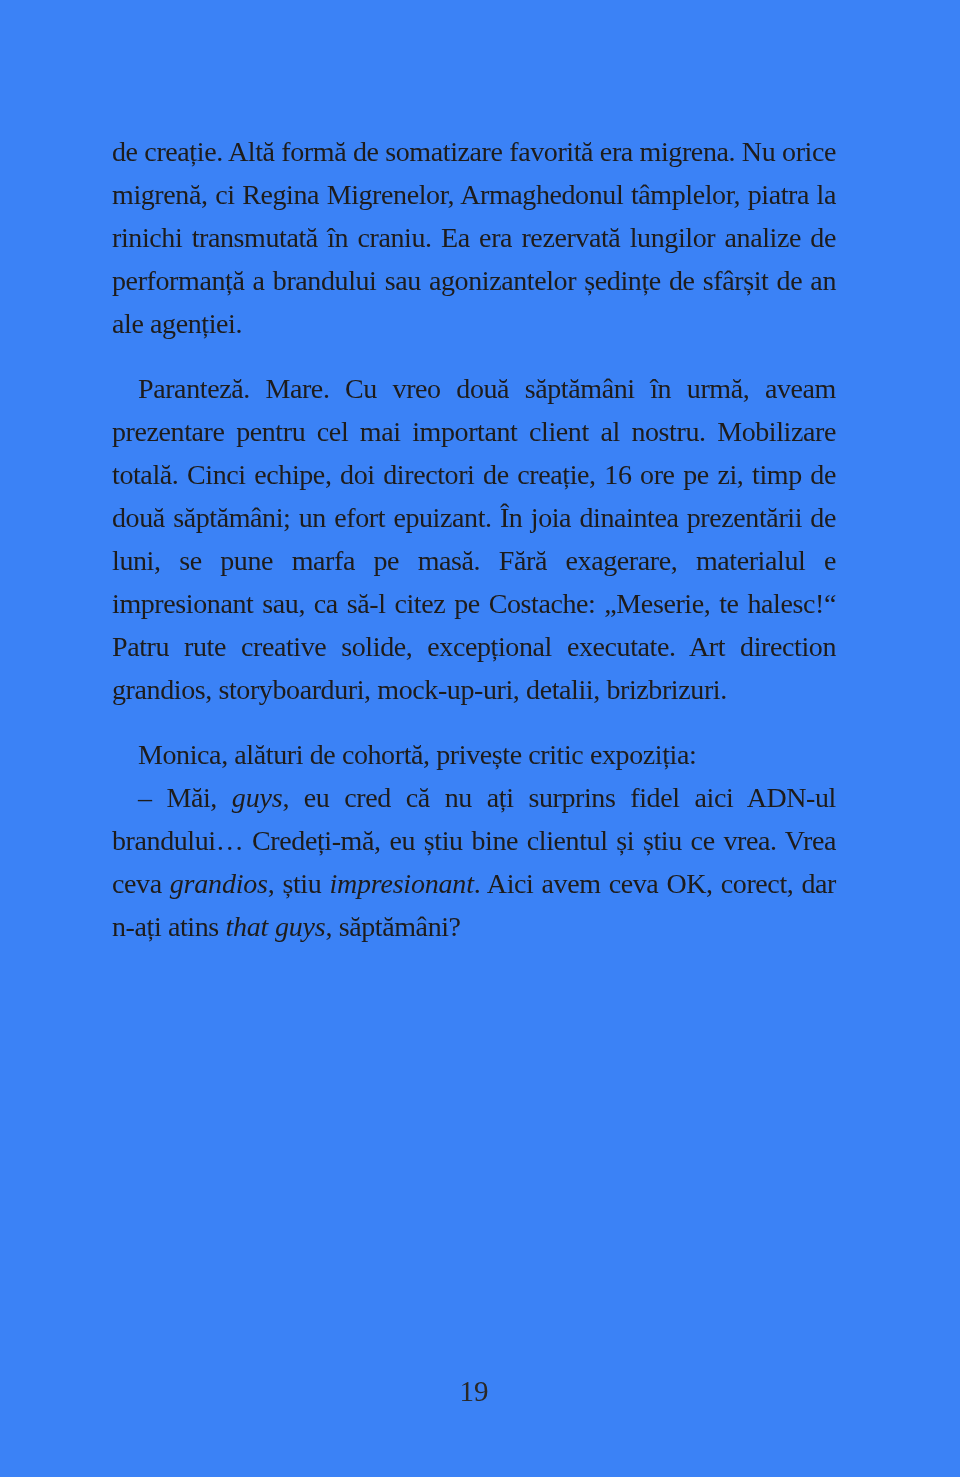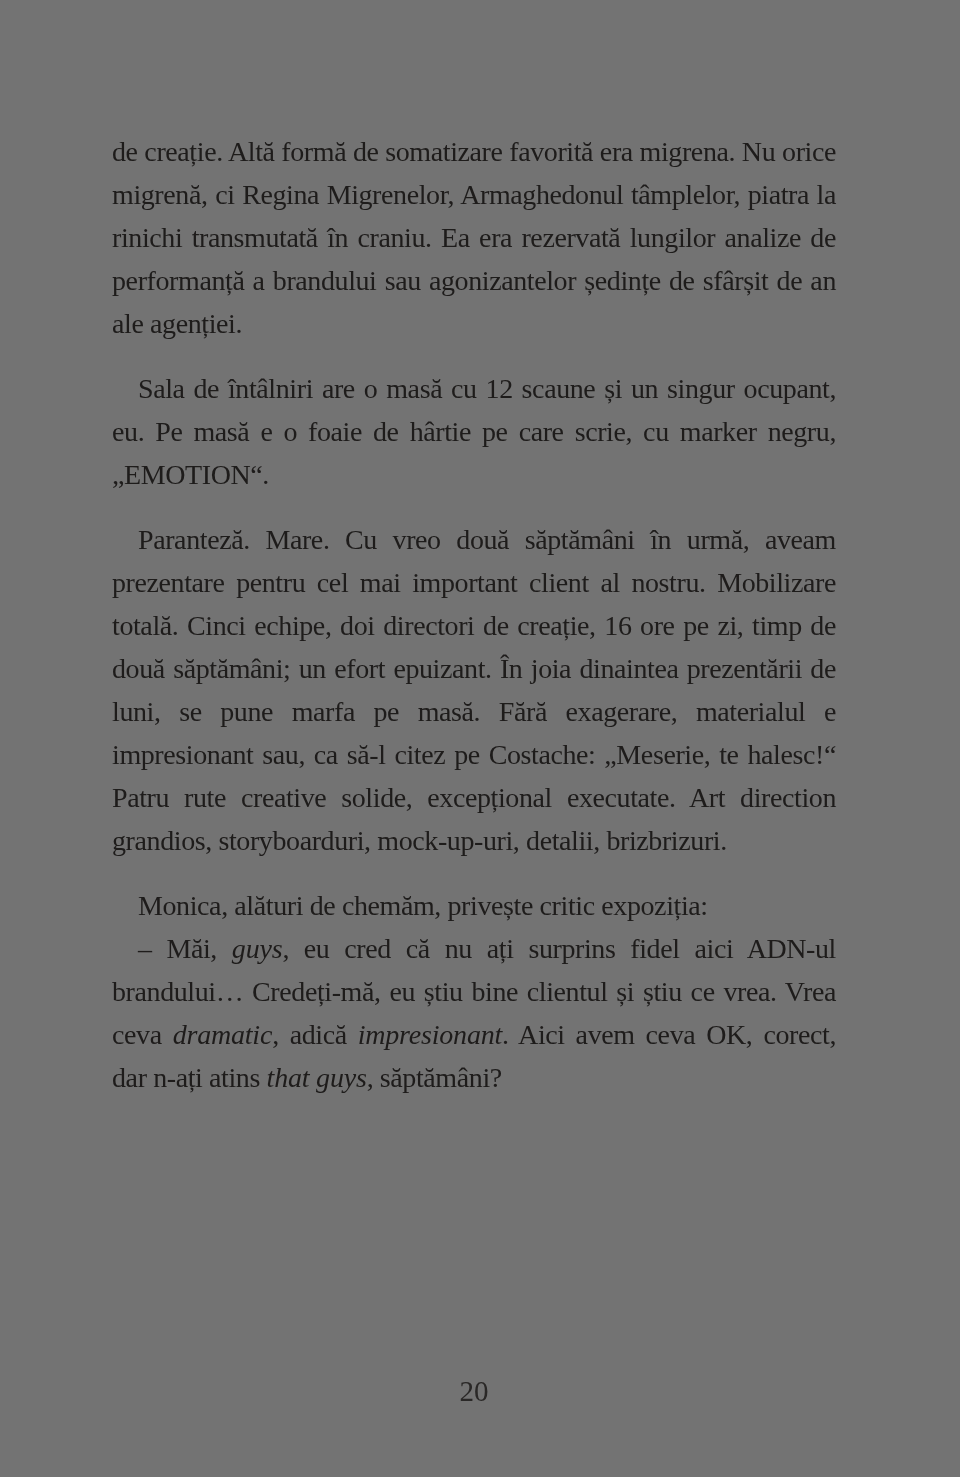--- a/index.html
+++ b/index.html
@@ -14,21 +14,21 @@
     overflow: hidden;
     font-family: "Liberation Serif", "DejaVu Serif", serif;
     color: #1e1c1b;
   }
   .page {
     position: absolute;
     top: 0;
     left: 0;
     width: 960px;
     height: 1477px;
-    background: #737373;
+    background: #3b82f6;
   }
   .text-block {
     position: absolute;
     top: 130px;
     left: 112px;
     width: 724px;
   }
   .text-block p {
     margin: 0;
     padding: 0;
@@ -62,21 +62,20 @@
     line-height: 43px;
     color: #2a2827;
   }
 </style>
 </head>
 <body>
 
 <div class="page">
   <main class="text-block">
       <p class="no-indent scene-break"><span>de creație. Altă formă de somatizare favorită era migrena. Nu orice migrenă, ci Regina Migrenelor, Armaghedonul tâmple­lor, piatra la rinichi transmutată în craniu. Ea era rezervată lungilor analize de performanță a brandului sau agonizante­lor ședințe de sfârșit de an ale agenției.</span></p>
-      <p class="scene-break"><span>Sala de întâlniri are o masă cu 12 scaune și un singur ocu­pant, eu. Pe masă e o foaie de hârtie pe care scrie, cu marker negru, „EMOTION“.</span></p>
       <p class="scene-break"><span>Paranteză. Mare. Cu vreo două săptămâni în urmă, aveam prezentare pentru cel mai important client al nos­tru. Mobilizare totală. Cinci echipe, doi directori de creație, 16 ore pe zi, timp de două săptămâni; un efort epuizant. În joia dinaintea prezentării de luni, se pune marfa pe masă. Fără exagerare, materialul e impresionant sau, ca să-l citez pe Costache: „Meserie, te halesc!“ Patru rute creative solide, excepțional executate. Art direction grandios, storyboarduri, mock-up-uri, detalii, brizbrizuri.</span></p>
-      <p><span>Monica, alături de chemăm, privește critic expoziția:</span></p>
-      <p><span>– Măi, </span><em>guys</em><span>, eu cred că nu ați surprins fidel aici ADN-ul brandului… Credeți-mă, eu știu bine clientul și știu ce vrea. Vrea ceva </span><em>dramatic</em><span>, adică </span><em>impresionant</em><span>. Aici avem ceva OK, corect, dar n-ați atins </span><em>that guys</em><span>, săptămâni?</span></p>
+      <p><span>Monica, alături de cohortă, privește critic expoziția:</span></p>
+      <p><span>– Măi, </span><em>guys</em><span>, eu cred că nu ați surprins fidel aici ADN-ul brandului… Credeți-mă, eu știu bine clientul și știu ce vrea. Vrea ceva </span><em>grandios</em><span>, știu </span><em>impresionant</em><span>. Aici avem ceva OK, corect, dar n-ați atins </span><em>that guys</em><span>, săptămâni?</span></p>
     </main>
   <footer class="page-footer">
-    <span class="page-number">20</span>
+    <span class="page-number">19</span>
   </footer>
 </div>
 
 </body></html>

